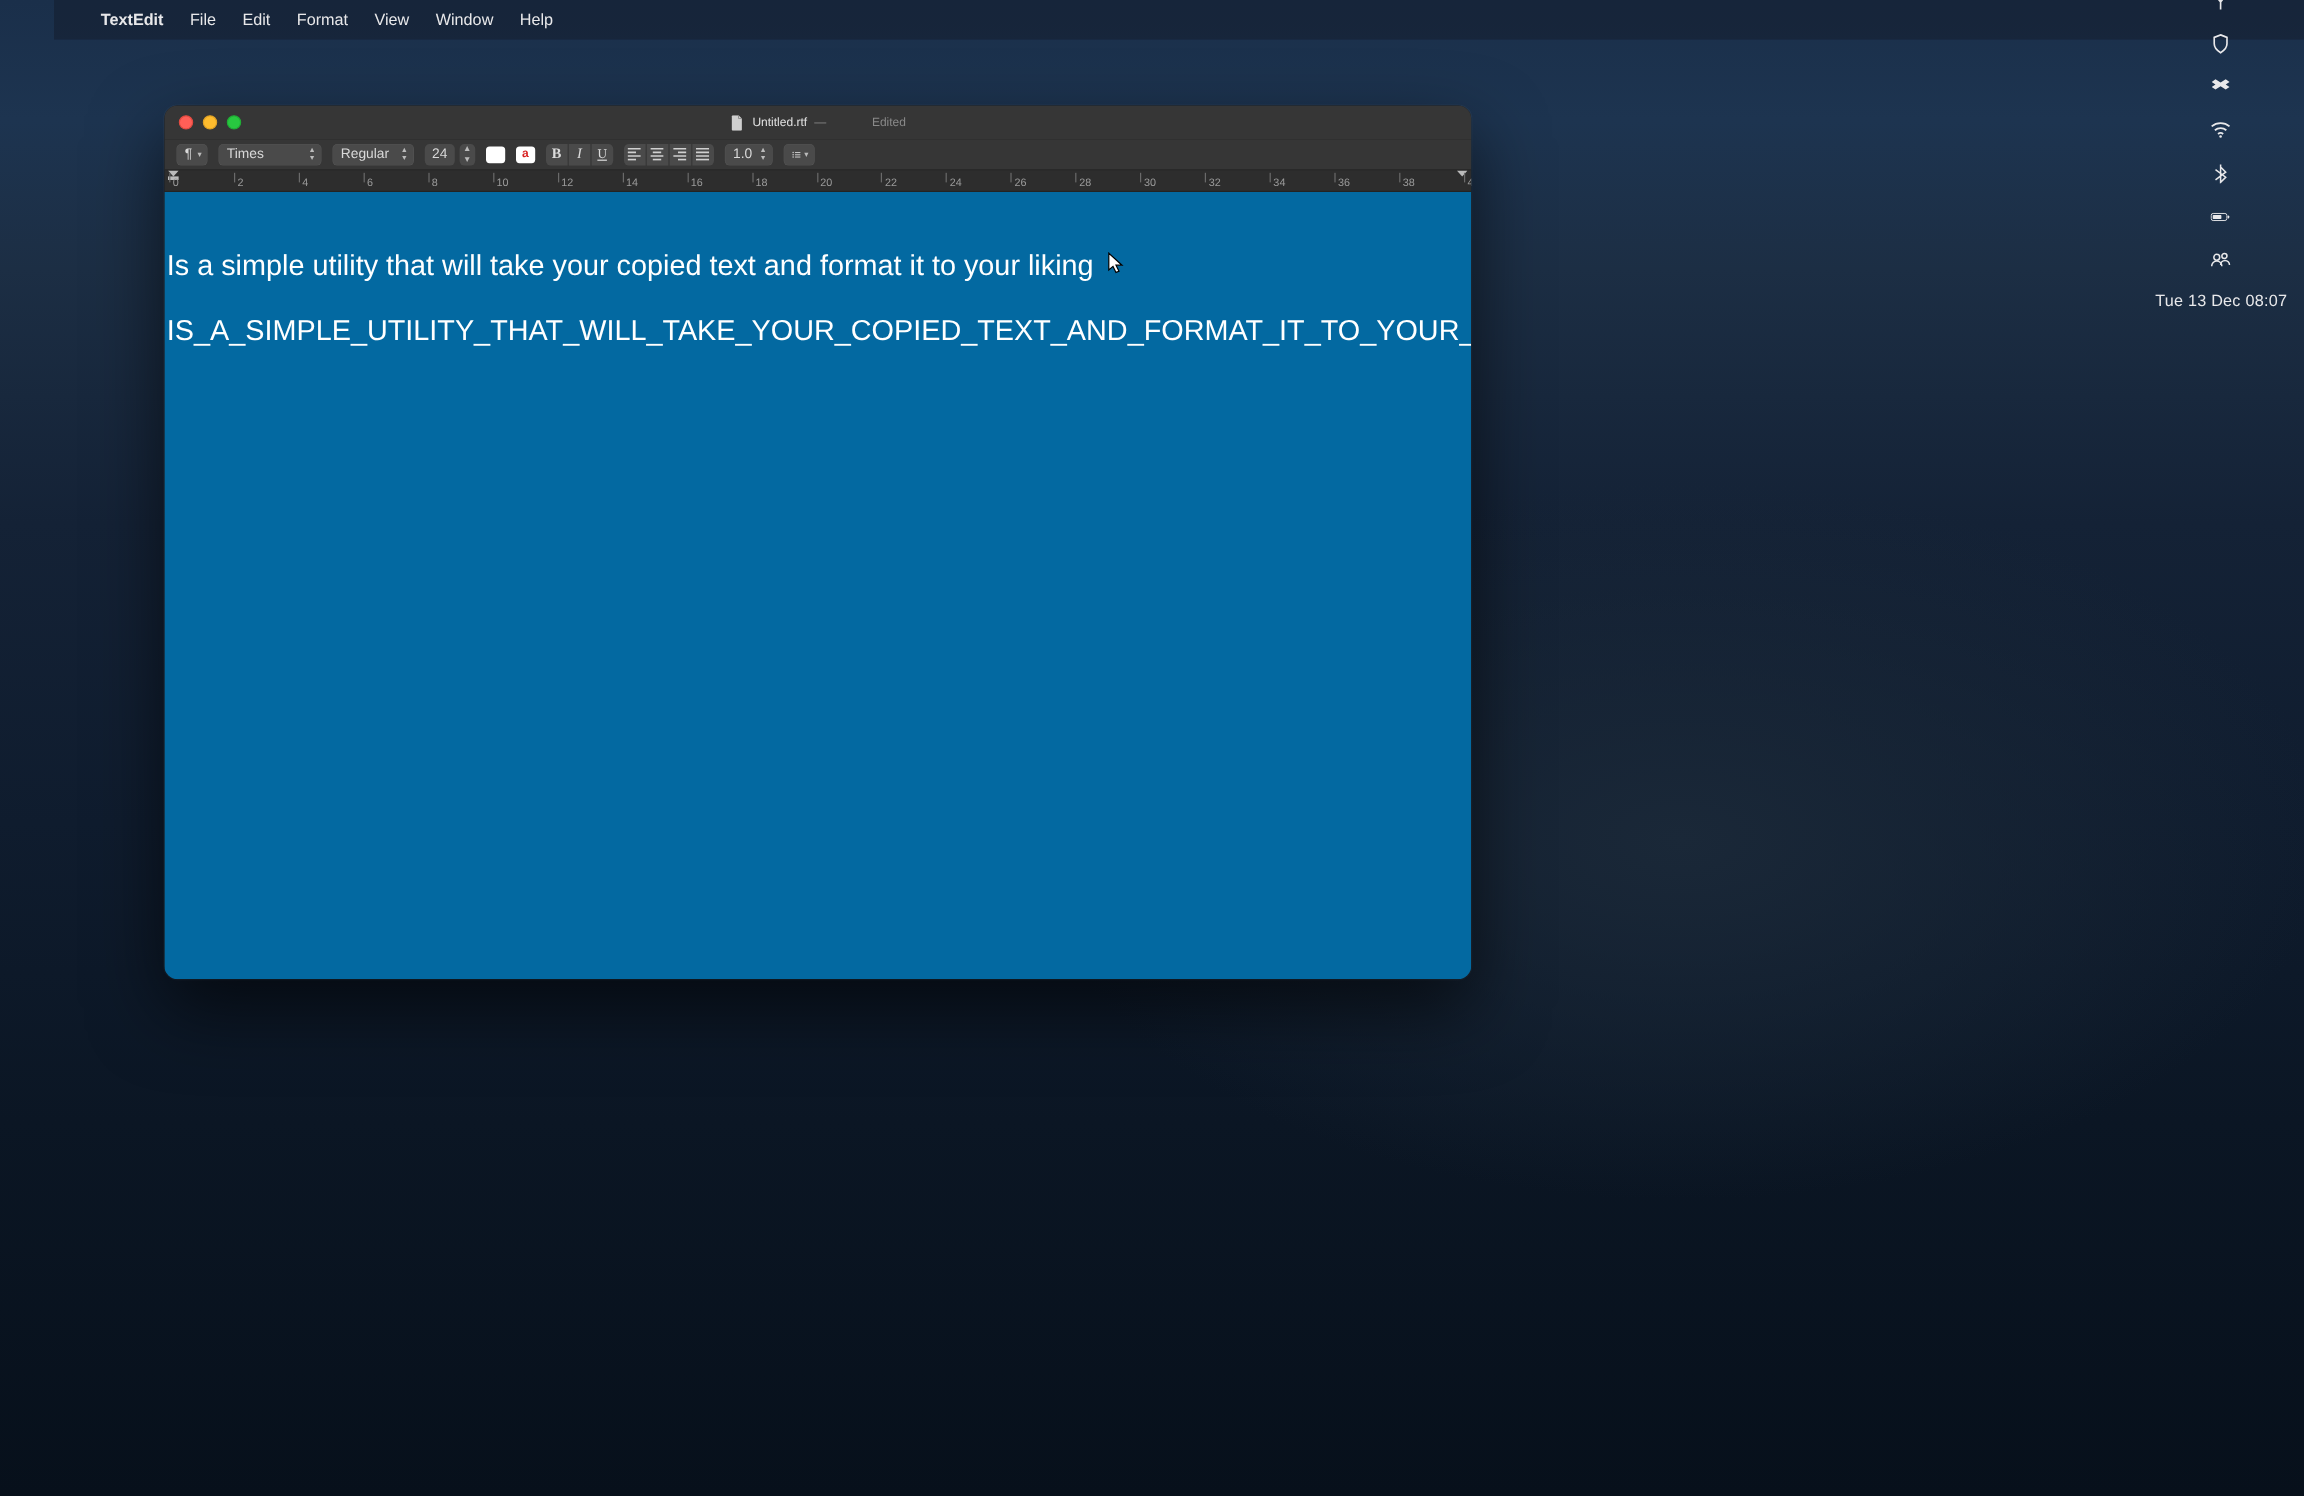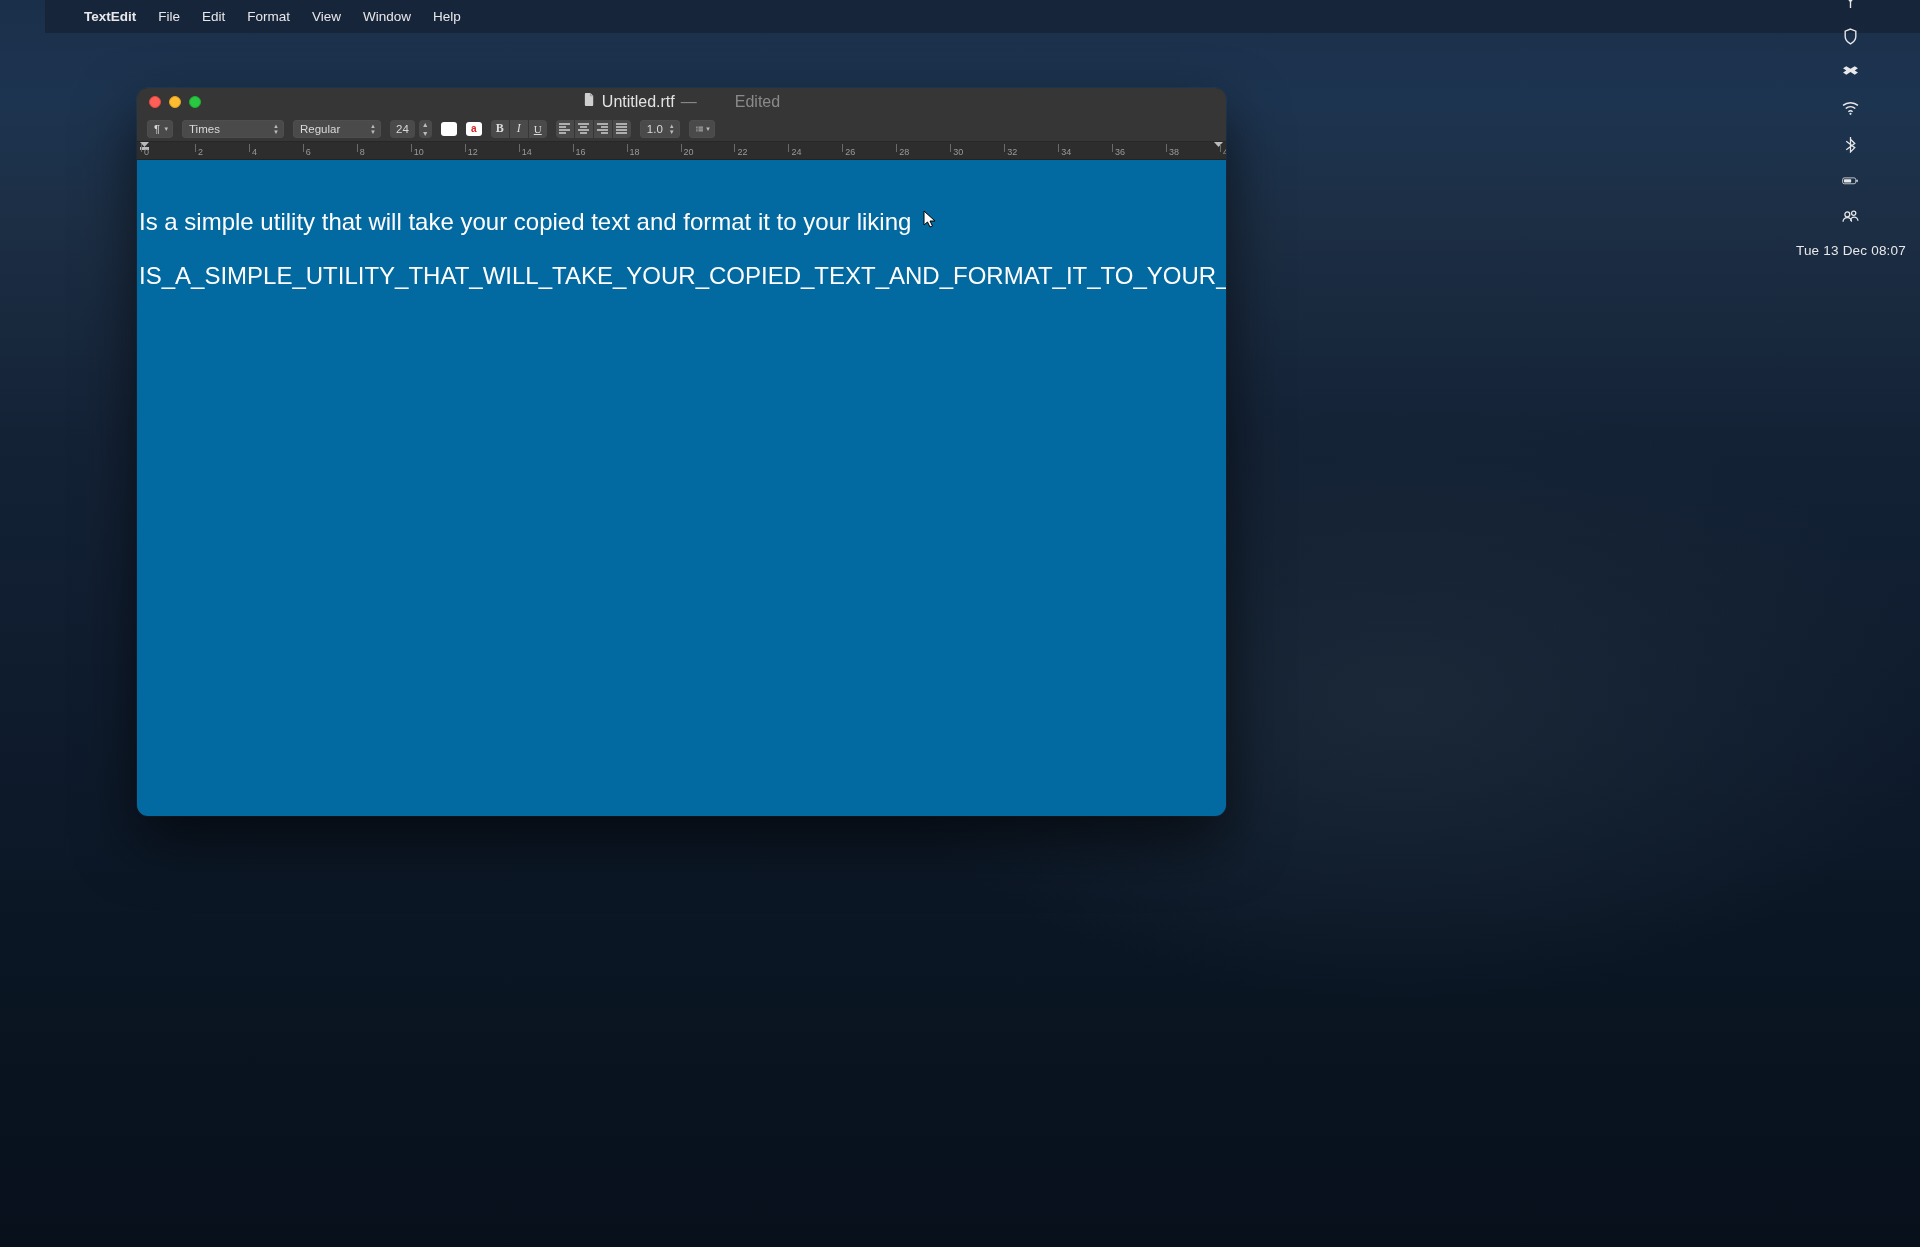--- a/index.html
+++ b/index.html
@@ -44,38 +44,38 @@
   
   .titlebar {
     height: 28px; background: #363636;
     display: flex; align-items: center; position: relative;
   }
   .traffic { position:absolute; left:12px; display:flex; gap:8px; }
   .dot { width:12px; height:12px; border-radius:50%; }
   .dot.red { background:#ff5f57; border:0.5px solid #e24b41; }
   .dot.yellow { background:#febc2e; border:0.5px solid #e1a325; }
   .dot.green { background:#28c840; border:0.5px solid #20ad35; }
-  .title-center { margin: 0 auto; display:flex; align-items:flex-start; gap:6px; font-size:16px; }
+  .title-center { margin: 0 auto; display:flex; align-items:center; gap:6px; font-size:10px; }
   .title-center .doc-icon svg { width:13px; height:13px; display:block; }
   .title-center .fname { color:#e2e2e2; font-weight:500; }
   .title-center .dash { color:#8a8a8a; }
   .title-center .edited { color:#8a8a8a;padding-left:32px; }
 
   
   .toolbar {
     height: 26px; background: #363636; border-bottom: 1px solid #272727;
     display:flex; align-items:center; padding: 0 10px; gap: 9px;
     font-size: 11.5px; color:#d9d9d9;
   }
   .tb-select { display:flex; align-items:center; justify-content:space-between;
     background:#4a4a4a; border-radius:4px; height:18px; padding:0 5px 0 7px;
     box-shadow: inset 0 0 0 .5px rgba(255,255,255,.06); }
   .tb-paragraph { width:26px; }
-  .tb-font { width:102px; }
-  .tb-weight { width:88px; }
+  .tb-font { width:86px; }
+  .tb-weight { width:68px; }
   .tb-size { display:flex; align-items:center; gap:4px; }
   .tb-size .num { background:#4a4a4a; border-radius:4px; height:18px; padding:0 6px; display:flex; align-items:center; }
   .tb-size .stepper { background:#4a4a4a; border-radius:4px; height:18px; width:13px; display:flex; flex-direction:column; }
   .tb-size .stepper div { flex:1; display:flex; align-items:center; justify-content:center; font-size:7px; color:#bbb; }
   .swatch { width:16px; height:14px; border-radius:3px; }
   .swatch.white { background:#fff; }
   .swatch.red { background:#fff; position:relative; display:flex; align-items:center; justify-content:center; }
   .swatch.red::after { content:"a"; color:#d82222; font-size:10px; font-weight:600; }
   .tb-biu { display:flex; gap:1px; }
   .tb-biu .c { width:18px; height:18px; display:flex; align-items:center; justify-content:center; background:#4a4a4a; }

